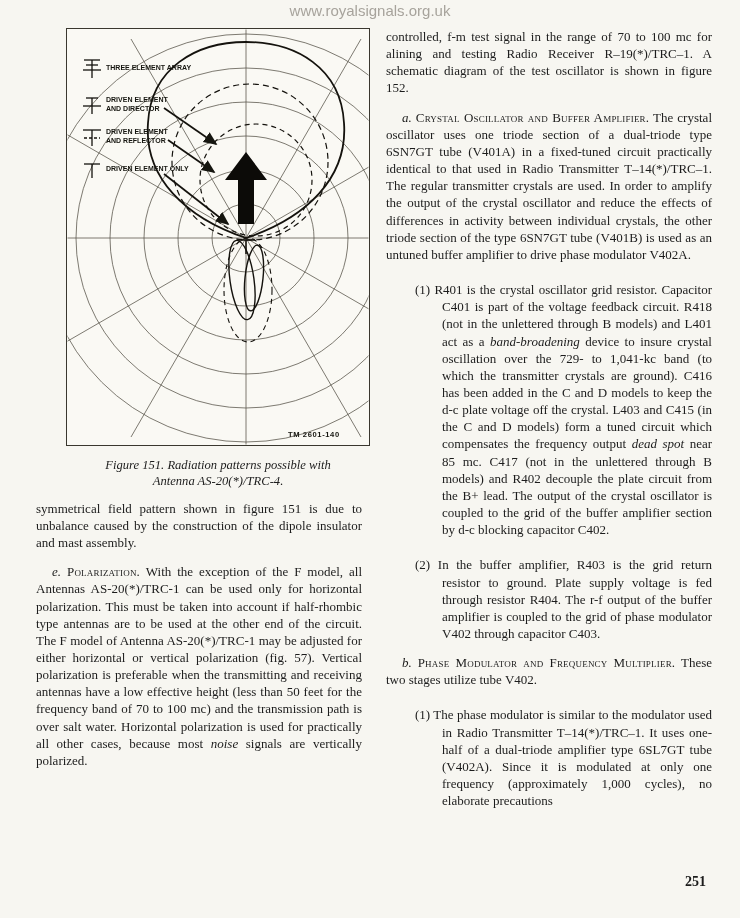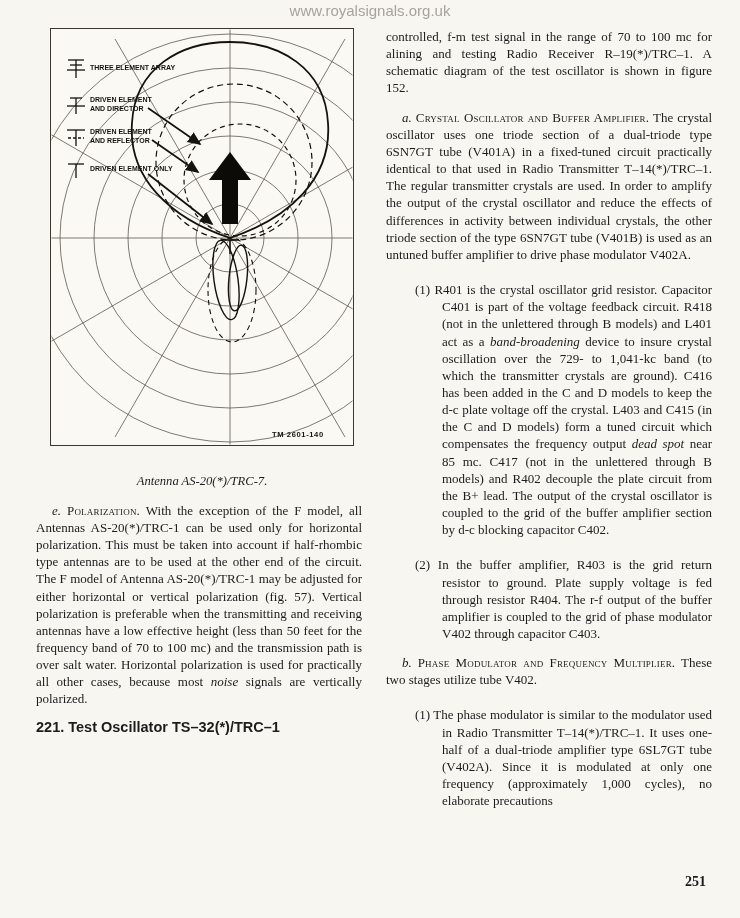--- a/index.html
+++ b/index.html
@@ -22,21 +22,21 @@
   .columns { display:flex; gap:24px; padding:6px 28px 0 36px; }
   .col { width:326px; }
   p.body {
     font-size:13px;
     line-height:1.32;
     text-align:justify;
   }
   p.indent { text-indent:16px;margin-top:12px; }
   .sc { font-variant:small-caps; letter-spacing:0.2px; }
   .it { font-style:italic; }
-  .figwrap { margin-left:14px; }
+  .figwrap { margin-left:30px; }
   .fig-caption {
     text-align:center;
     font-style:italic;
     font-size:12.6px;
     line-height:1.3;
     margin:7px 0 10px;
     width:304px;
   }
   h2.sec {
     font-family:"Liberation Sans", sans-serif;
@@ -167,32 +167,32 @@
           <g stroke="#14120d" stroke-width="1.7" fill="none">
             <line x1="98" y1="80" x2="150" y2="116" marker-end="url(#ah)"></line>
             <line x1="102" y1="112" x2="148" y2="144" marker-end="url(#ah)"></line>
             <line x1="98" y1="146" x2="162" y2="196" marker-end="url(#ah)"></line>
           </g>
 
           <text class="tm" x="222" y="409">TM 2601-140</text>
         </svg>
 
         <div class="fig-caption">
-          <br>
-          <span>Antenna AS-20(*)/TRC-7.</span>
+          <span>Figure 151. Radiation patterns possible with</span><br>
+          <span>Antenna AS-20(*)/TRC-4.</span>
         </div>
       </div>
 
+      <p class="body">symmetrical field pattern shown in figure 151 is due to unbalance caused by the construction of the dipole insulator and mast assembly.</p>
 
       <p class="body indent sec-para">
         <span class="it">e.</span>
         <span class="sc">Polarization.</span><span> With the exception of the F model, all Antennas AS-20(*)/TRC-1 can be used only for horizontal polarization. This must be taken into account if half-rhombic type antennas are to be used at the other end of the circuit. The F model of Antenna AS-20(*)/TRC-1 may be adjusted for either horizontal or vertical polarization (fig. 57). Vertical polarization is preferable when the transmitting and receiving antennas have a low effective height (less than 50 feet for the frequency band of 70 to 100 mc) and the transmission path is over salt water. Horizontal polarization is used for practically all other cases, because most </span><span class="it">noise</span><span> signals are vertically polarized.</span>
       </p>
 
-      <h2 class="sec">221. Test Oscillator TS–32(*)/TRC–1</h2>
 
 
     </div>
 
     <div class="col">
 
       <p class="body">controlled, f-m test signal in the range of 70 to 100 mc for alining and testing Radio Receiver R–19(*)/TRC–1. A schematic diagram of the test oscillator is shown in figure 152.</p>
 
       <p class="body indent sec-para">
         <span class="it">a.</span>

